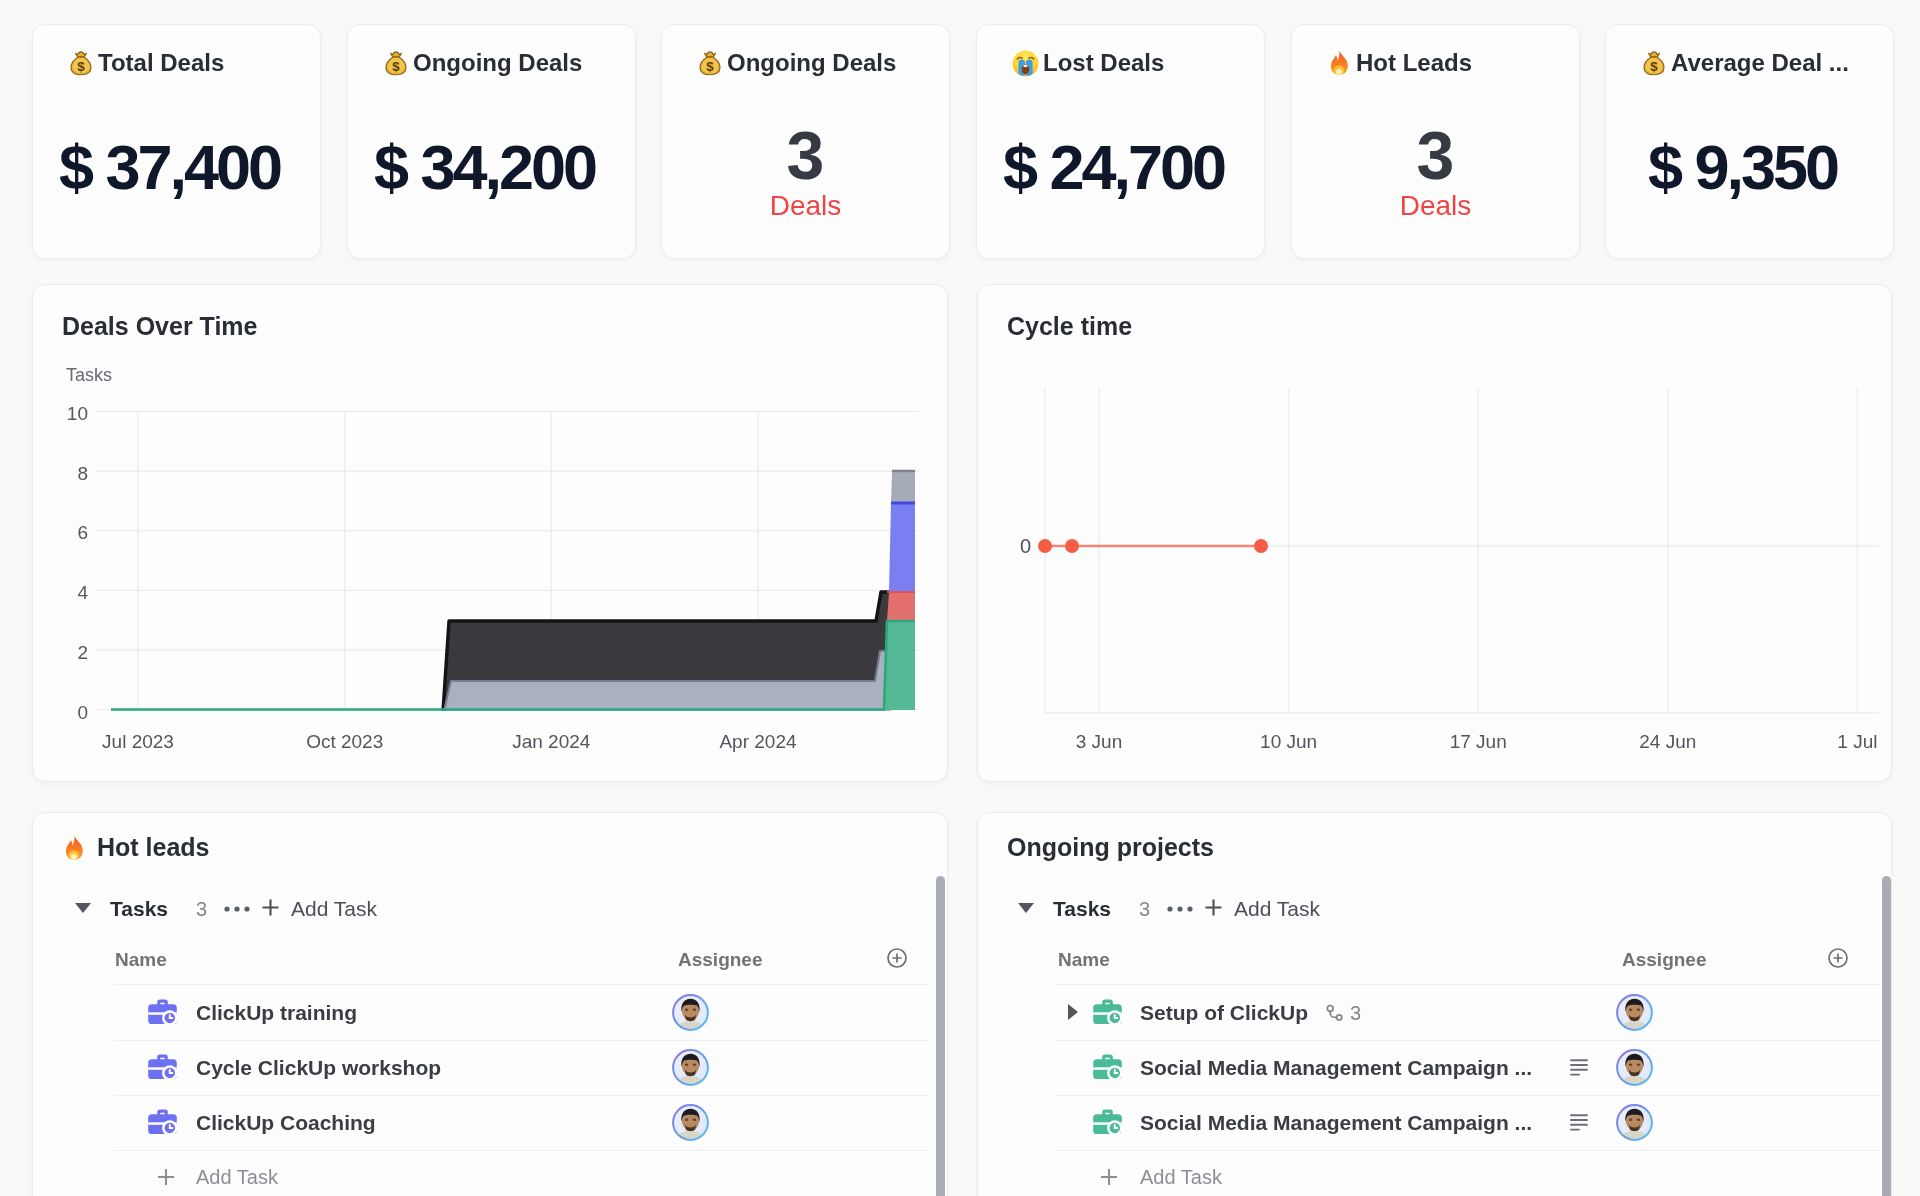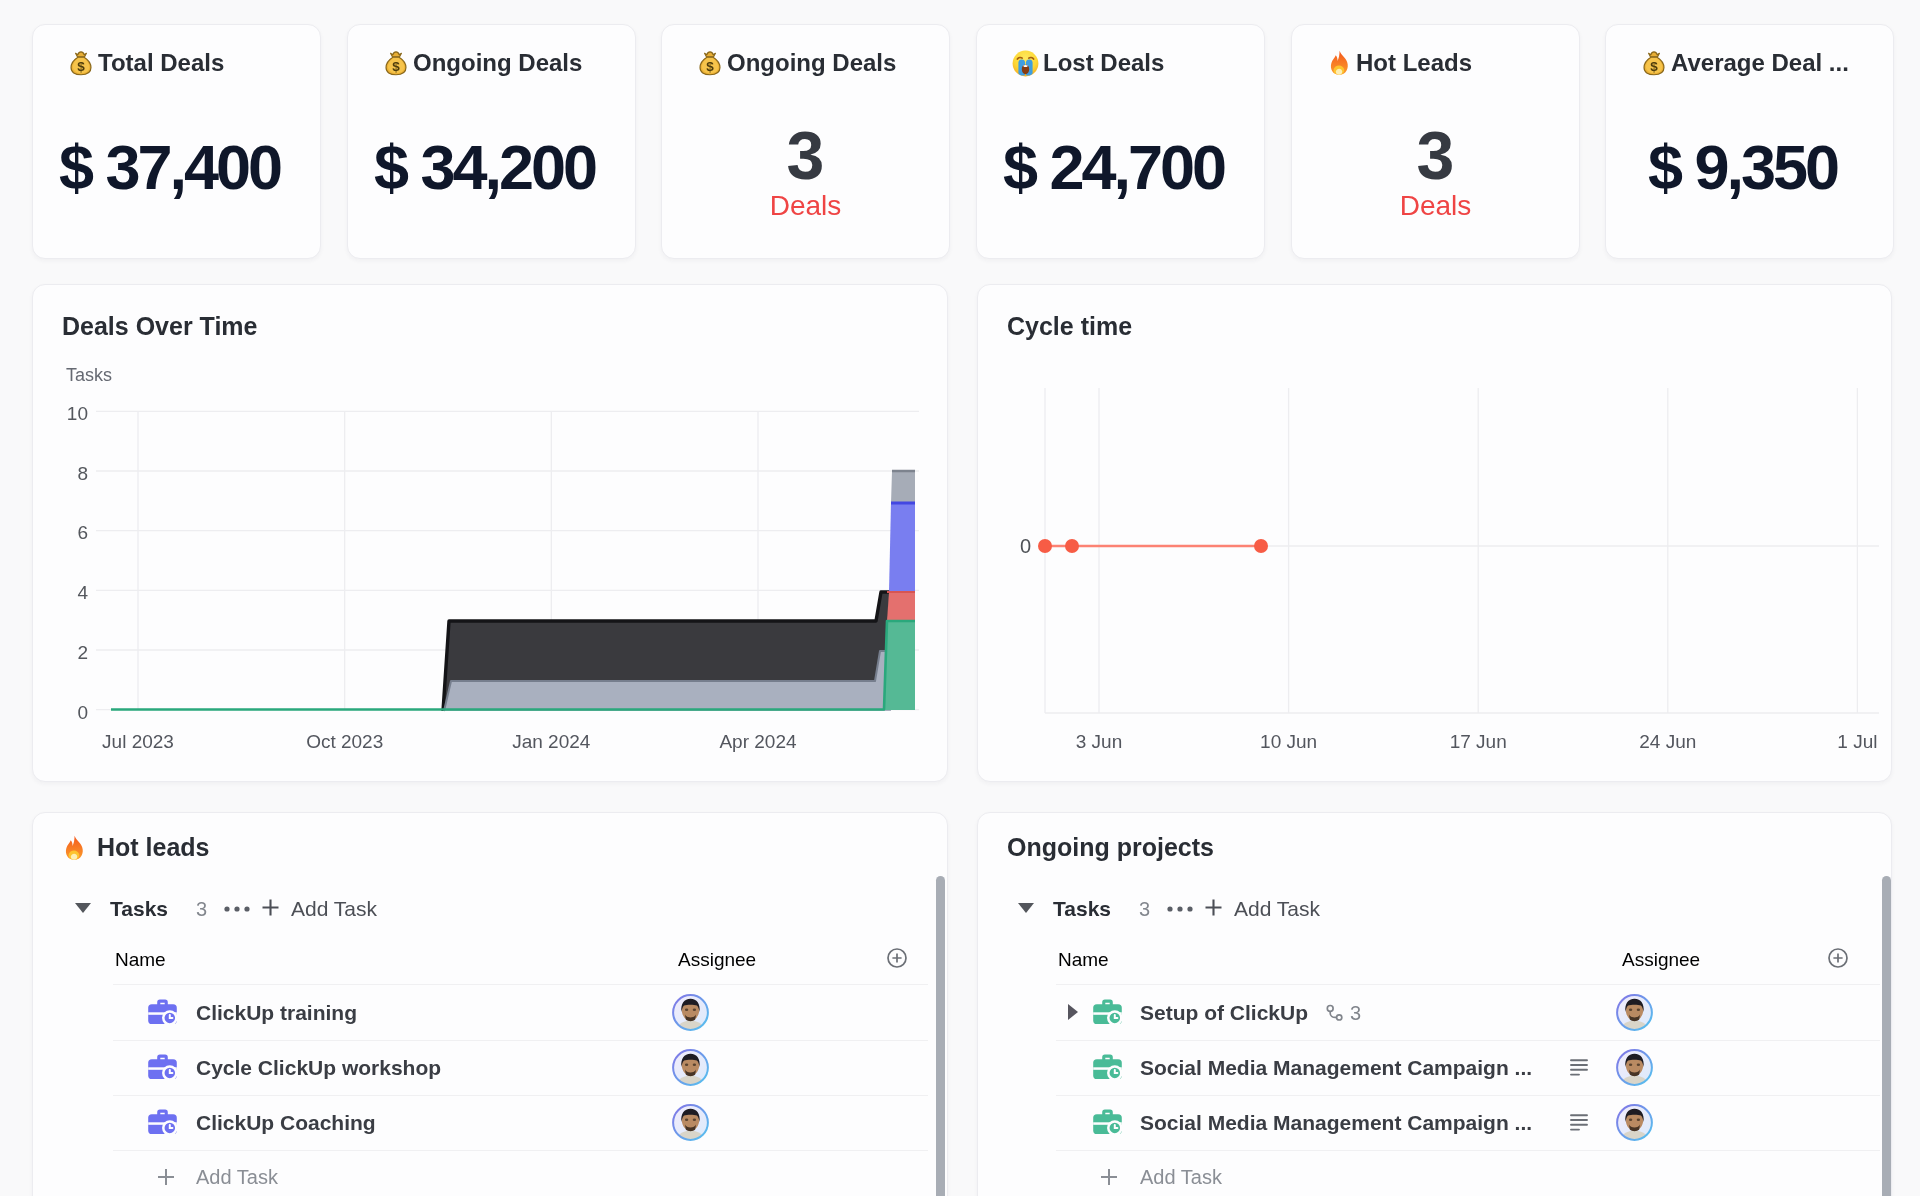--- a/index.html
+++ b/index.html
@@ -5,21 +5,21 @@
   * { margin:0; padding:0; box-sizing:border-box; }
   html,body { width:1920px; height:1196px; background:#f9f9fa; font-family:"Liberation Sans", sans-serif; overflow:hidden; }
   .card { position:absolute; background:#fdfdfe; border:1px solid #ececf0; border-radius:13px; box-shadow:0 2px 4px rgba(40,40,60,0.045); }
   .stat-title { position:absolute; left:35px; top:24px; font-size:24px; font-weight:bold; color:#292d34; white-space:nowrap; display:flex; align-items:center; gap:4px;}
   .stat-value { position:absolute; left:0; right:14px; top:106px; text-align:center; font-size:63px; font-weight:bold; color:#0f172a; letter-spacing:-3px;}
   .stat-num { position:absolute; left:0; right:0; top:91px; text-align:center; font-size:68px; font-weight:bold; color:#363a42; }
   .stat-sub { position:absolute; left:0; right:0; top:165px; text-align:center; font-size:28px; color:#ef4444; }
   .ctitle { position:absolute; left:29px; top:27px; font-size:25px; font-weight:bold; color:#292d34; display:flex; align-items:center; gap:10px;}
   .abs { position:absolute; }
   svg text { font-family:"Liberation Sans", sans-serif; }
-  .thead { position:absolute; font-size:19px; color:#000000; }
+  .thead { position:absolute; font-size:19px; color:#737373;font-weight:bold; }
   .rowname { position:absolute; font-size:21px; font-weight:bold; color:#3a3d44; white-space:nowrap; }
   .addtask { position:absolute; font-size:20px; color:#8a8e95; }
   .scrollbar { position:absolute; width:9px; border-radius:5px; background:#a8adb5; }
   .rowline { position:absolute; height:1px; background:#f0f0f2; }
 </style>
 </head>
 <body>
 
 <svg width="0" height="0" style="position:absolute">
   <defs>

